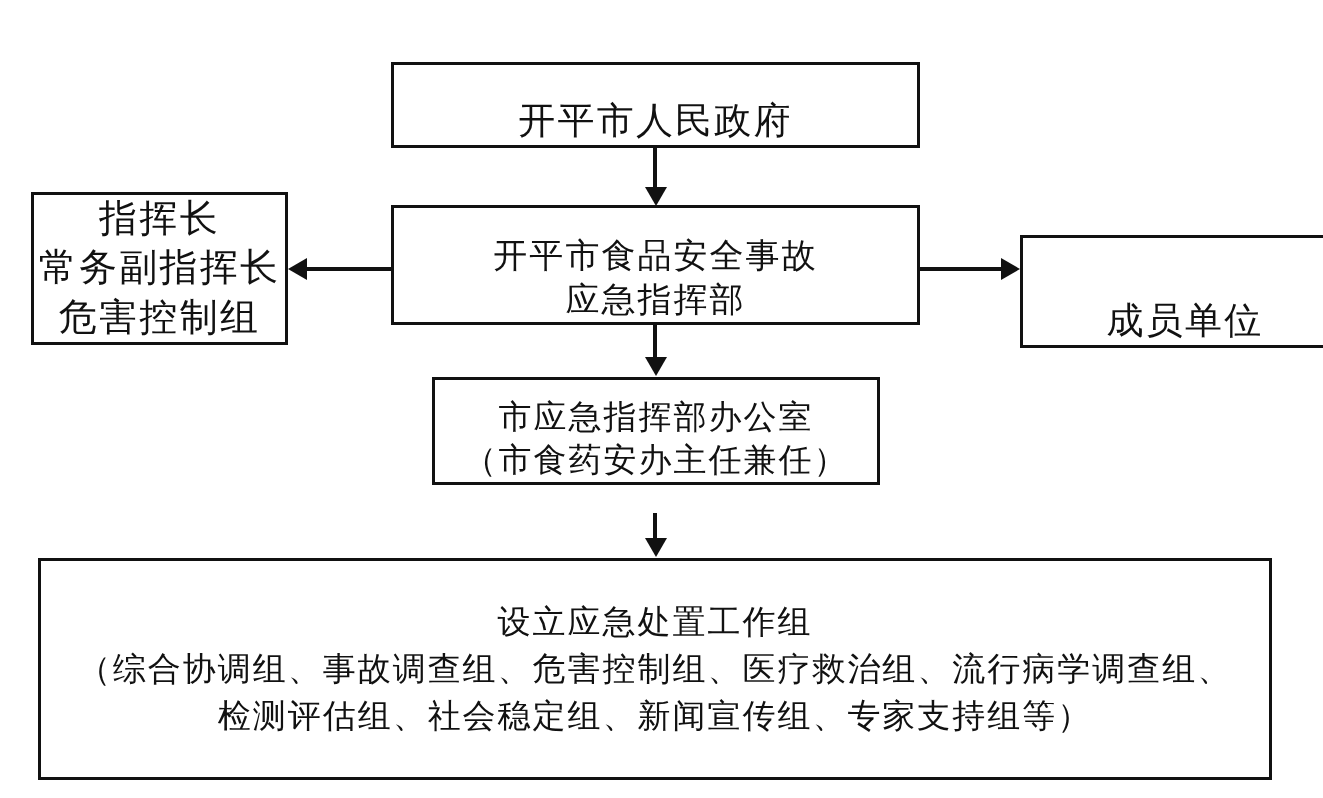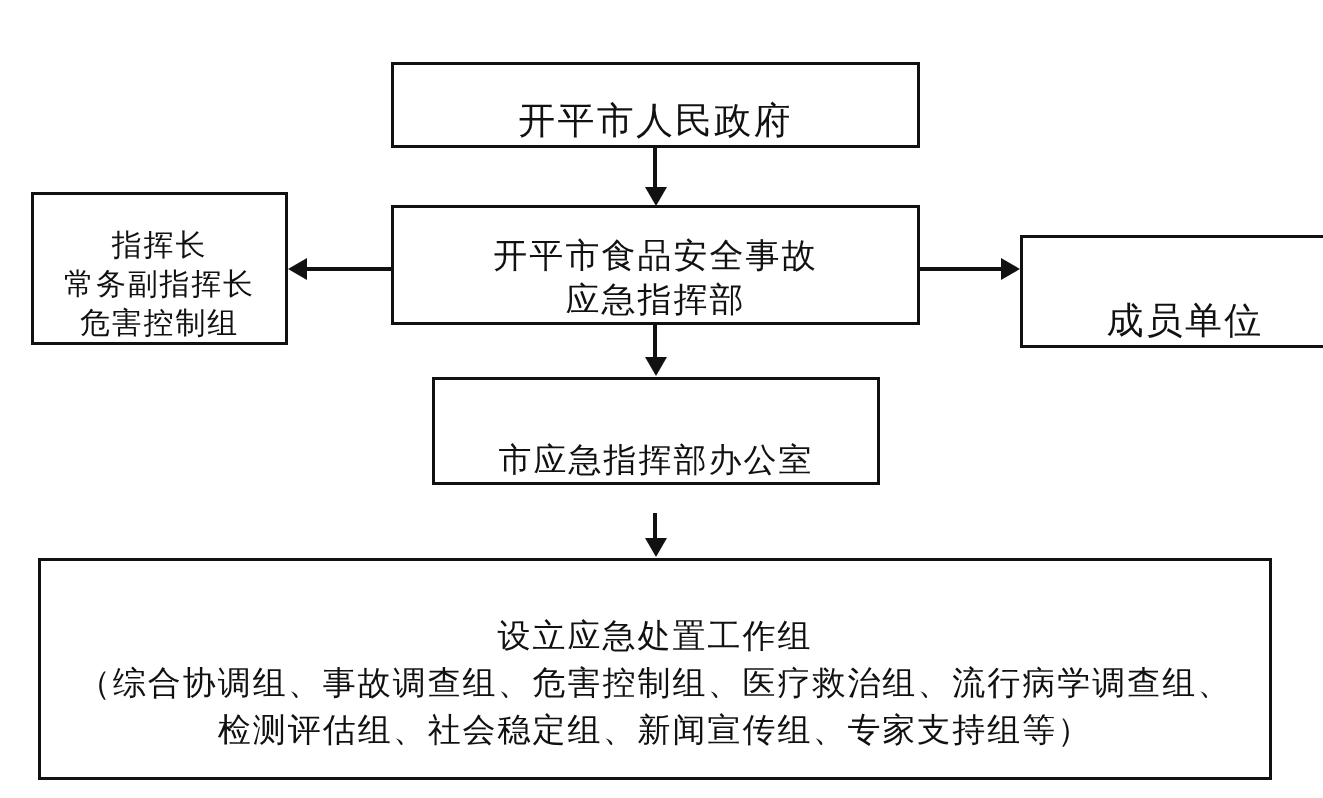--- a/index.html
+++ b/index.html
@@ -36,40 +36,40 @@
     white-space: nowrap;
   }
 
   
   #node-government {
     left: 391px; top: 62px; width: 529px; height: 86px;
     font-size: 37px;
   }
   #node-commanders {
     left: 31px; top: 192px; width: 257px; height: 153px;
-    font-size: 30px;
+    font-size: 38px;
   }
   #node-headquarters {
     left: 391px; top: 205px; width: 529px; height: 120px;
     font-size: 34px;
   }
   #node-member-units {
     left: 1020px; top: 207px; width: 330px; height: 113px;
     font-size: 37px;
     margin-top: 28px;
   }
   #node-office {
     left: 432px; top: 377px; width: 448px; height: 108px;
     font-size: 33px;
   }
   #node-workgroups {
     left: 38px; top: 558px; width: 1234px; height: 222px;
     font-size: 33px;
     justify-content: flex-start;
-    padding-top: 52px;
+    padding-top: 38px;
   }
   #node-workgroups .line { line-height: 1.42; }
 
   
   .conn {
     position: absolute;
     background: #111111;
   }
   .v-line { width: 4px; }
   .h-line { height: 4px; }
@@ -140,20 +140,21 @@
 
   <div class="node" id="node-member-units">
     <span class="line">成员单位</span>
   </div>
 
   <div class="conn v-line" id="conn-hq-to-office"></div>
   <div class="arrow-down" id="arrow-hq-to-office"></div>
 
   <div class="node" id="node-office">
     <span class="line">市应急指挥部办公室</span>
+    <span class="line">（市食药安办主任兼任）</span>
   </div>
 
   <div class="conn v-line" id="conn-office-to-wg"></div>
   <div class="arrow-down" id="arrow-office-to-wg"></div>
 
   <div class="node" id="node-workgroups">
     <span class="line">设立应急处置工作组</span>
     <span class="line">（综合协调组、事故调查组、危害控制组、医疗救治组、流行病学调查组、</span>
     <span class="line">检测评估组、社会稳定组、新闻宣传组、专家支持组等）</span>
   </div>

